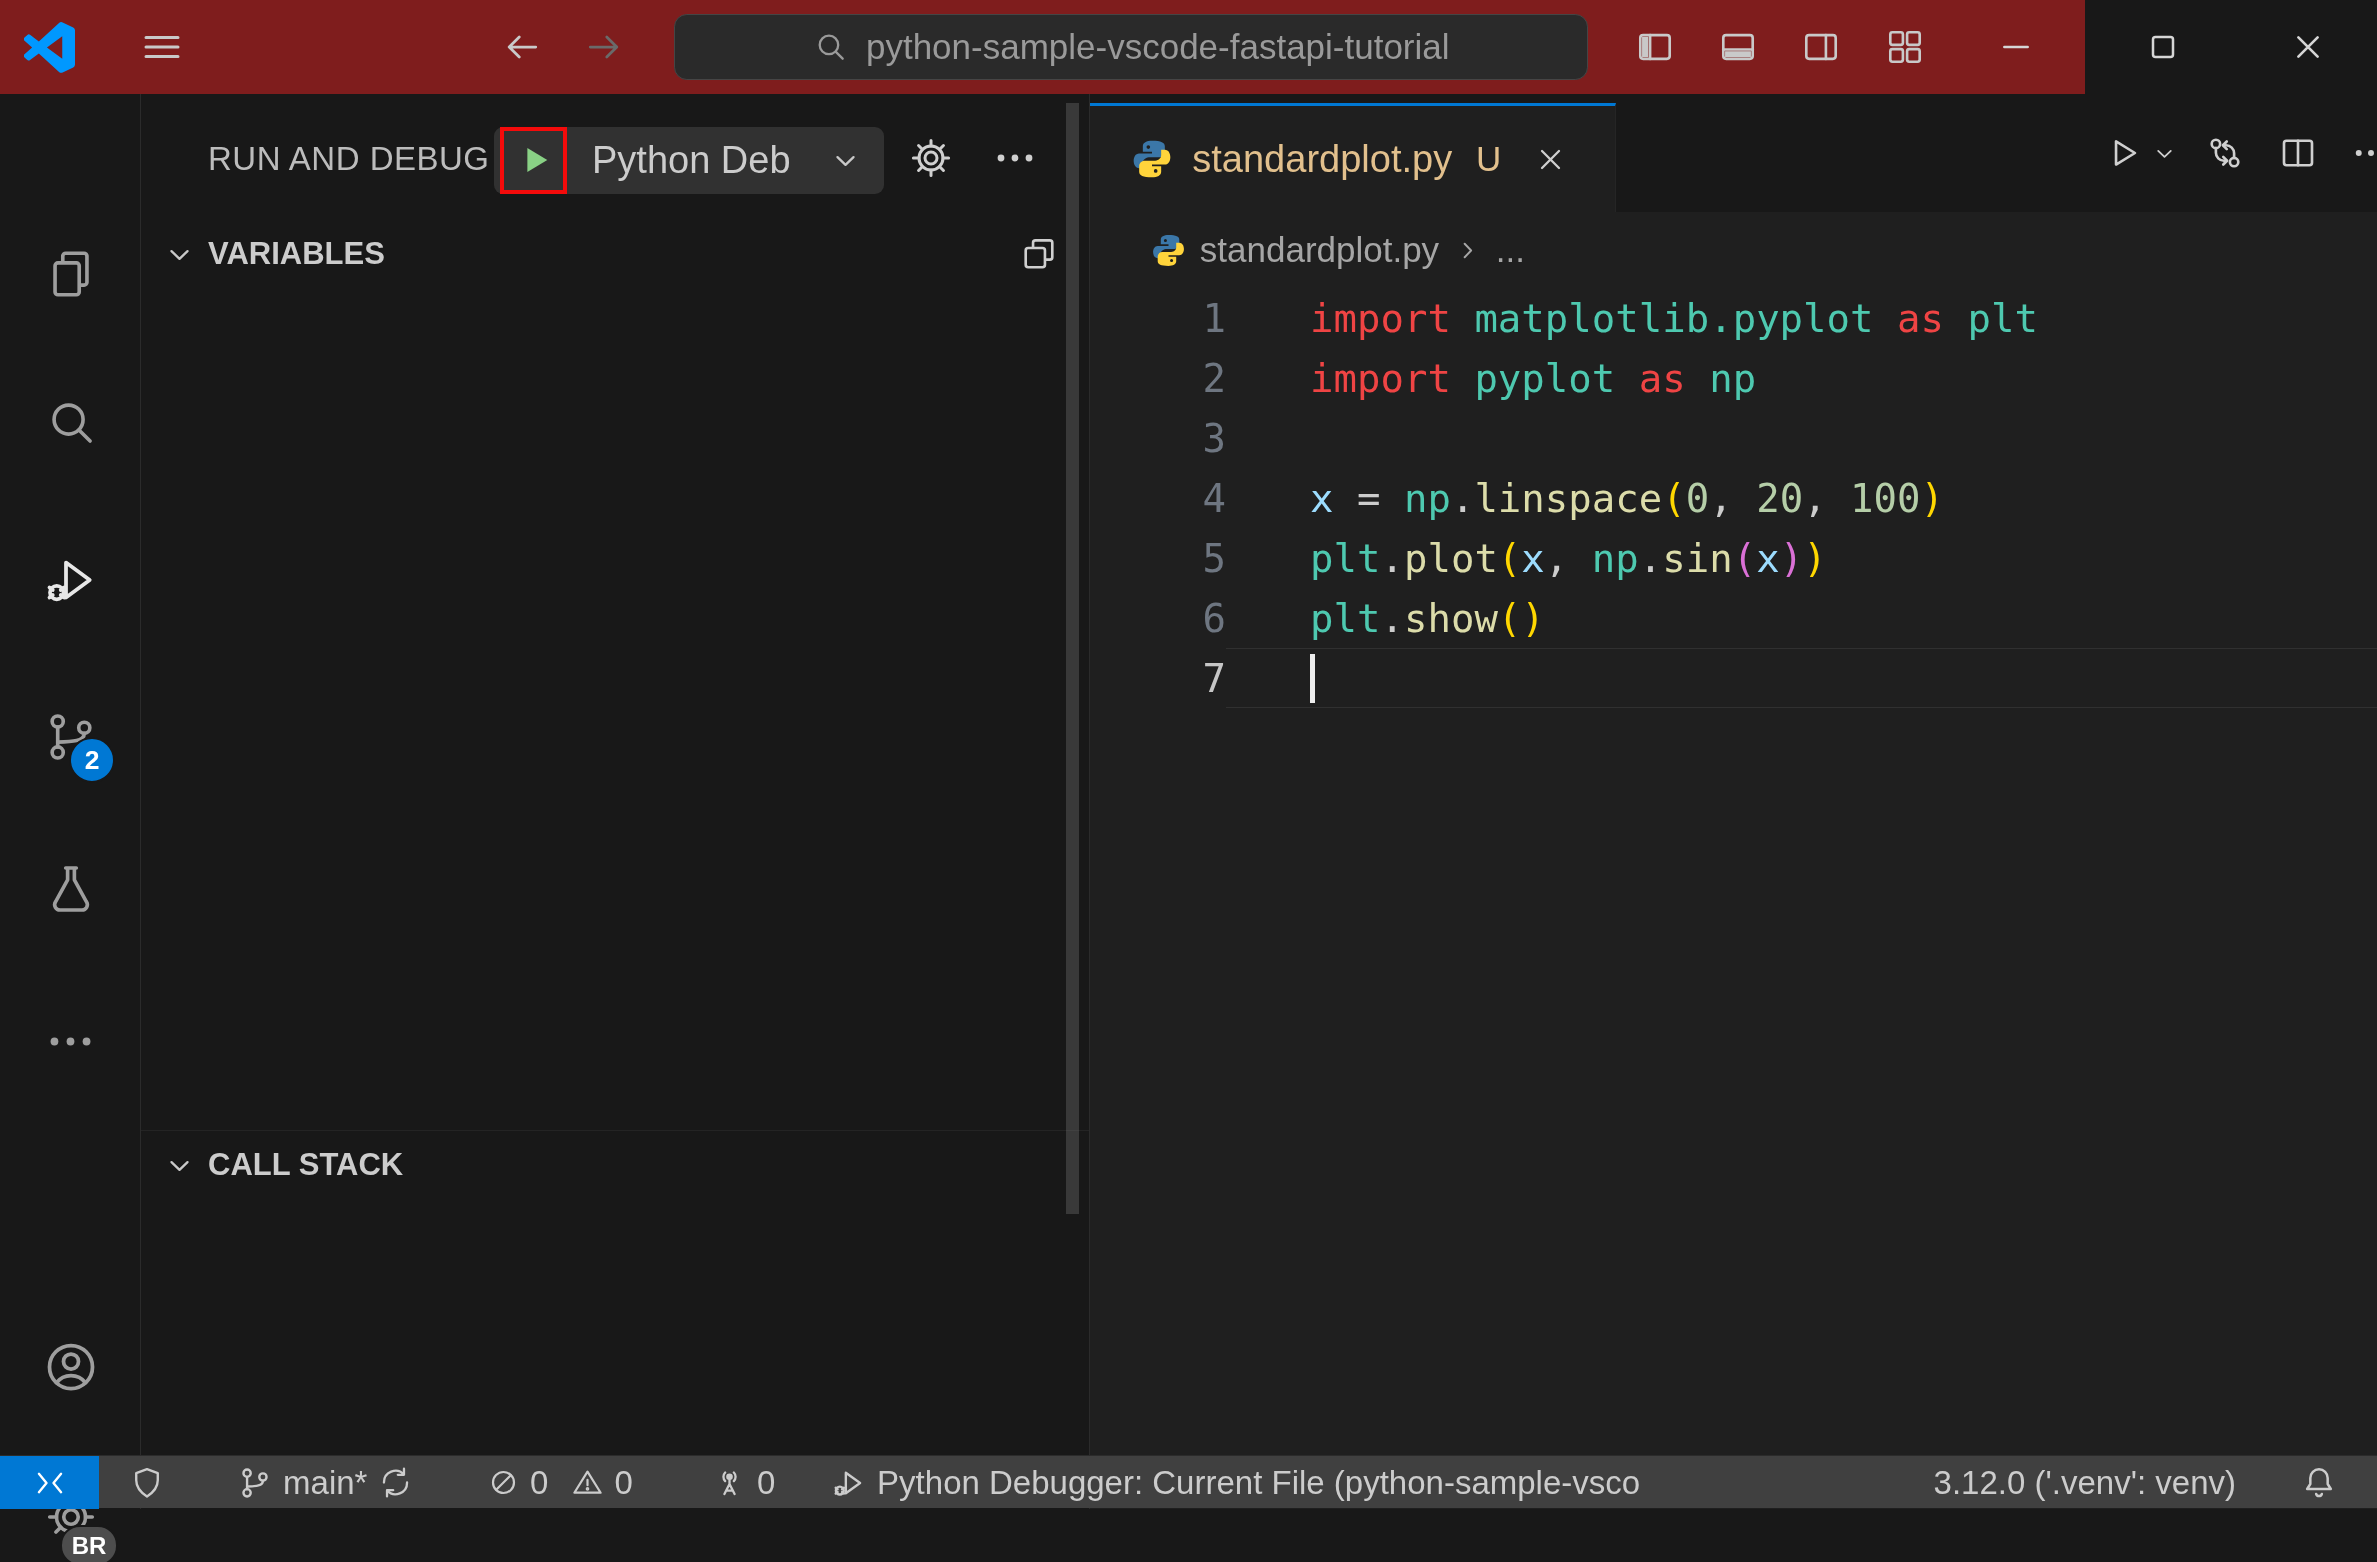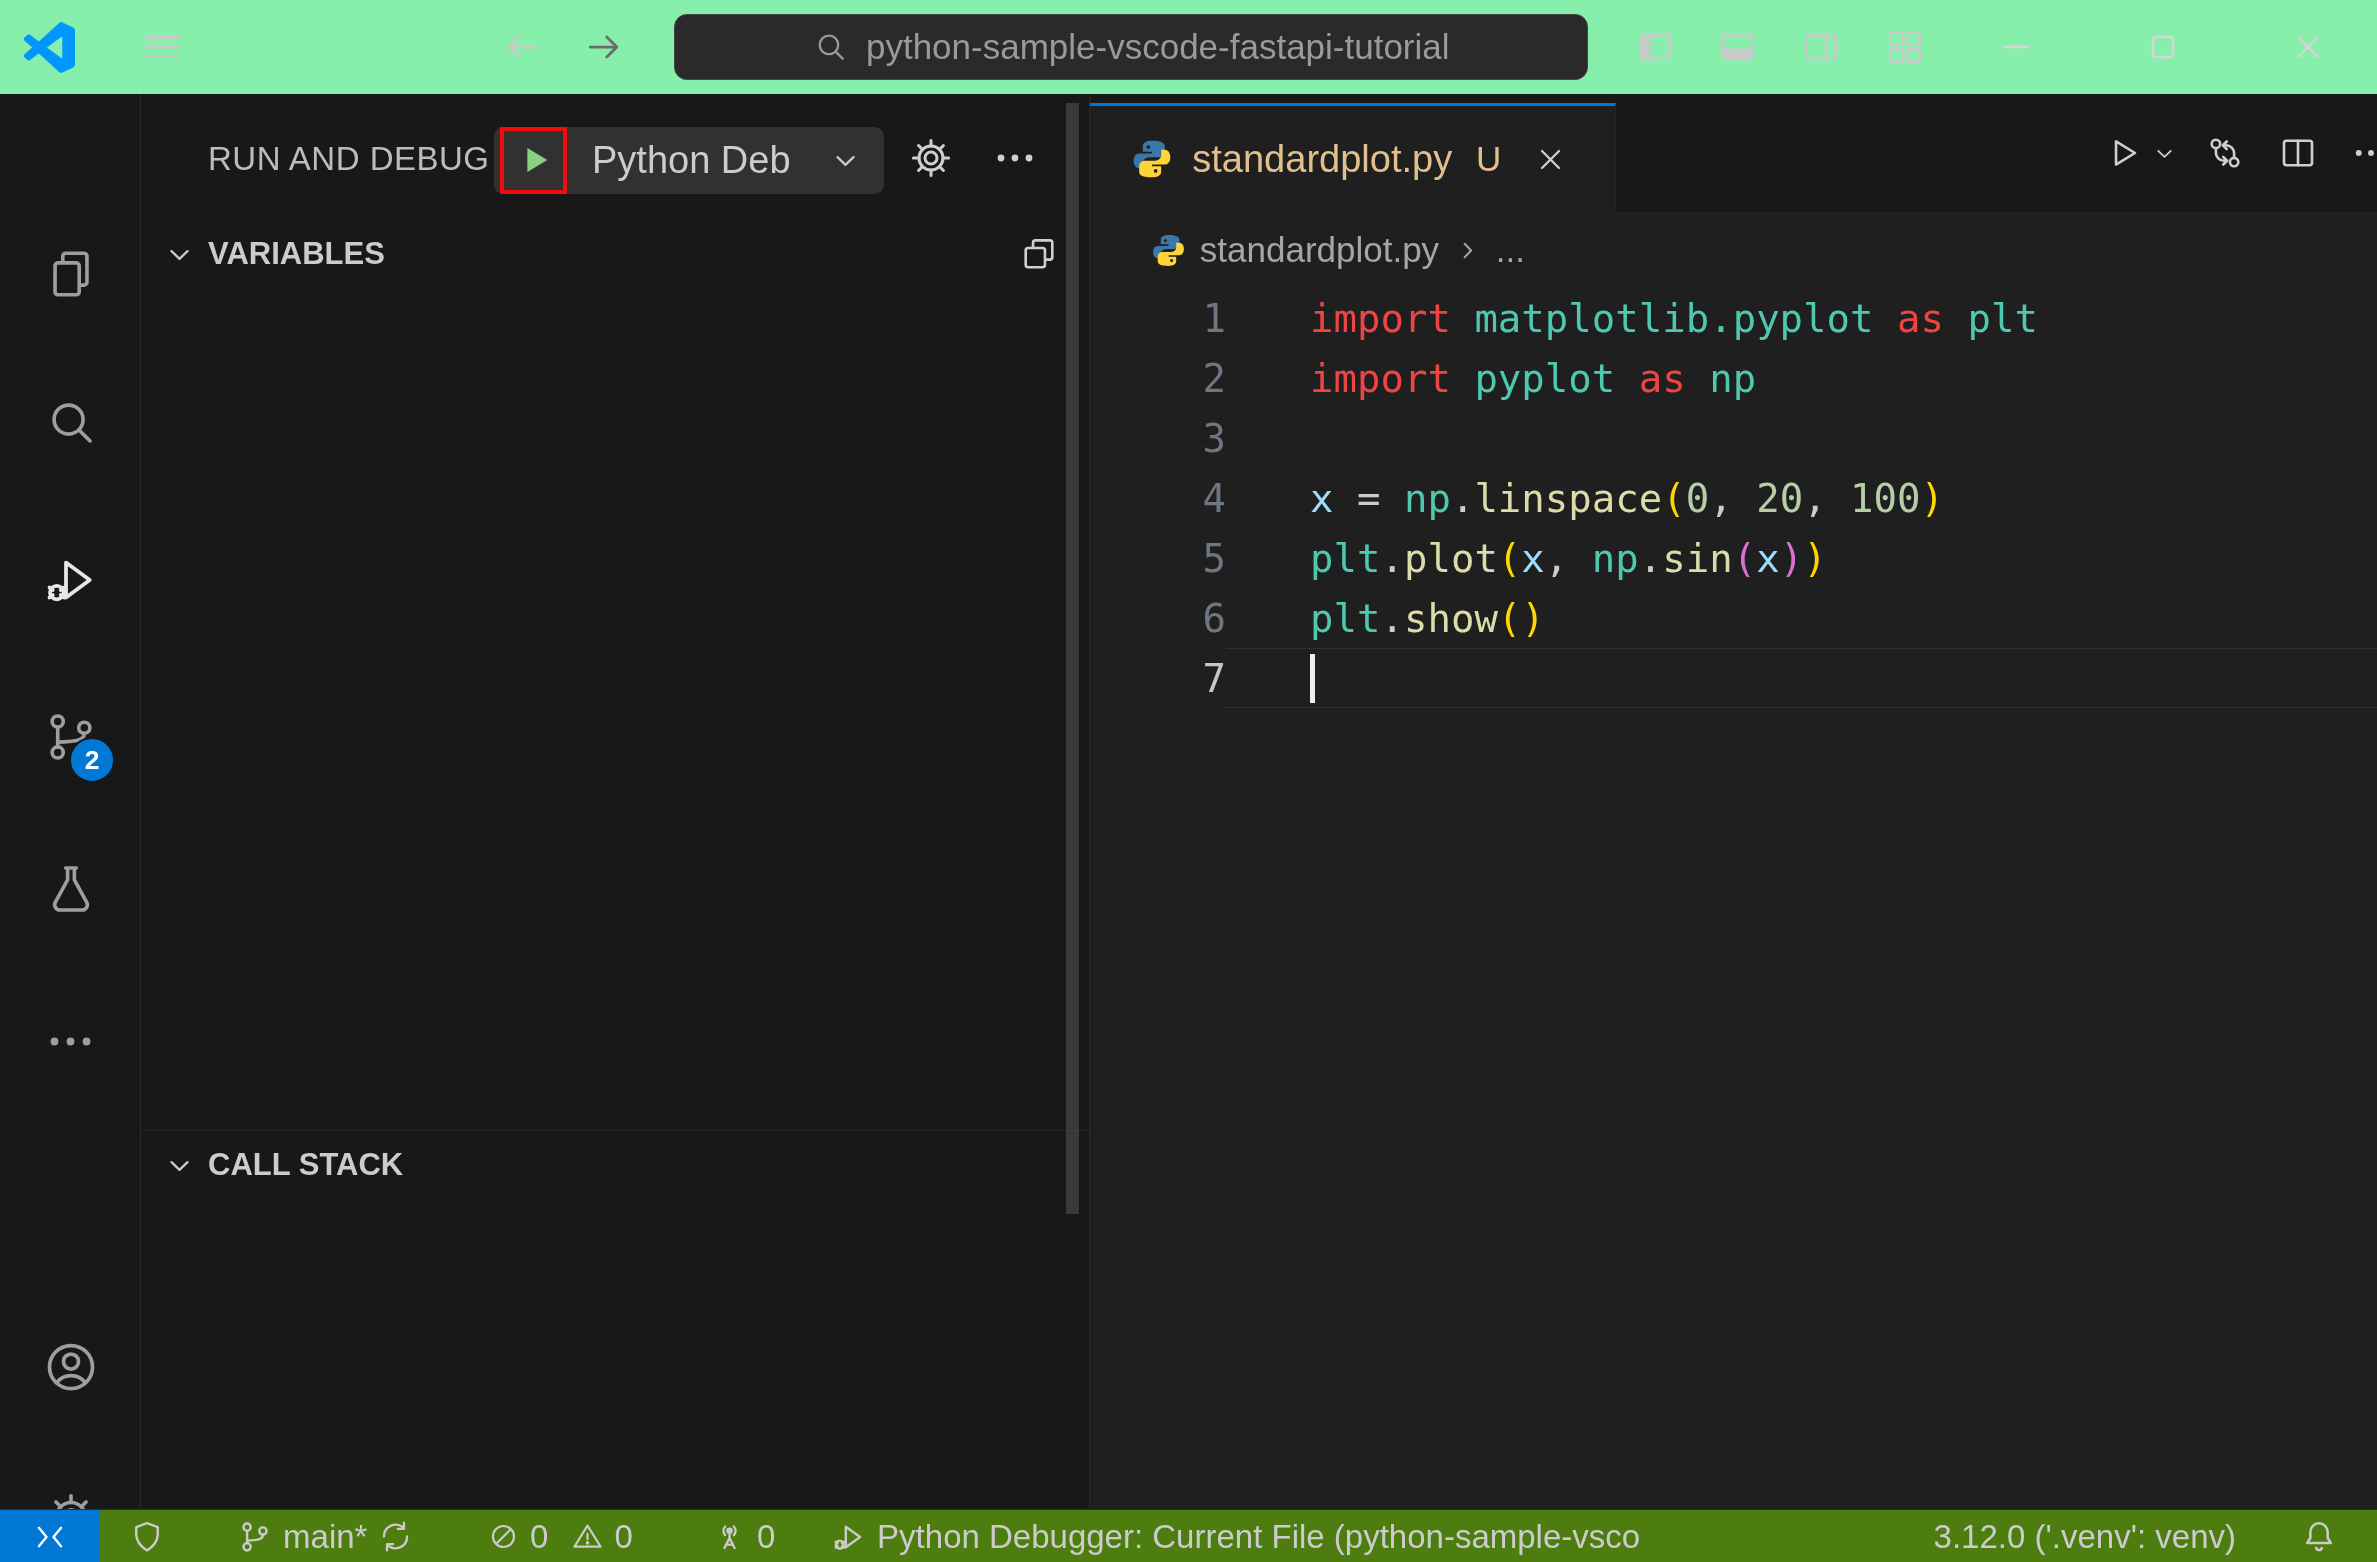--- a/index.html
+++ b/index.html
@@ -6,21 +6,21 @@
   html,body { background:#000; }
   .window {
     position:relative; width:2377px; height:1562px; overflow:hidden;
     background:#181818; font-family:"Liberation Sans", sans-serif; color:#cccccc;
   }
   .abs { position:absolute; }
   svg { display:block; }
   .icon-stroke { fill:none; stroke:currentColor; stroke-width:1.5; stroke-linecap:round; stroke-linejoin:round; }
 
   
-  .titlebar { position:absolute; top:0; left:0; width:2377px; height:94px; background:#86efac; }
+  .titlebar { position:absolute; top:0; left:0; width:2085px; height:94px; background:#7f1d1d; }
   .tb-btn { position:absolute; top:0; height:94px; display:flex; align-items:center; justify-content:center; color:#c9c9c9; }
   .command-center {
     position:absolute; left:674px; top:13.7px; width:914px; height:66px;
     background:#2a2a2a; border:1.8px solid #454545; border-radius:12.8px;
     display:flex; align-items:center; justify-content:center; gap:16.5px; color:#9a9a9a; font-size:35px;
   }
 
   
   .activitybar { position:absolute; left:0; top:94px; width:141px; height:1415px; background:#181818; border-right:0.9px solid #2b2b2b; }
   .ab-item { position:absolute; left:0; width:141px; height:117px; display:flex; align-items:center; justify-content:center; color:#9e9e9e; }
@@ -72,21 +72,21 @@
   .line-content { flex:1; height:60px; display:flex; align-items:center; padding-left:84px; white-space:pre; }
   .code-line.active .line-num { color:#c6c6c6; }
   .code-line.active .line-content { border-top:1.8px solid #303030; border-bottom:1.8px solid #303030; }
   .cursor { display:inline-block; width:4.6px; height:49px; background:#eeeeee; }
   .tk-kw { color:#ef4444; } .tk-mod { color:#4EC9B0; } .tk-var { color:#9CDCFE; }
   .tk-fn { color:#DCDCAA; } .tk-num { color:#B5CEA8; } .tk-def { color:#CCCCCC; }
   .tk-p1 { color:#FFD700; } .tk-p2 { color:#DA70D6; }
   .editor-scroll-thumb { position:absolute; right:1.8px; top:457px; width:20px; height:18.3px; background:#5f5f5f; border-radius:2.7px; }
 
   
-  .statusbar { position:absolute; left:0; top:1509px; width:2377px; height:53px; background:#4d7c0f; border-top:0.9px solid #2b2b2b; font-size:33px; color:#cccccc; }
+  .statusbar { position:absolute; left:0; top:1455px; width:2377px; height:53px; background:#404040; border-top:0.9px solid #2b2b2b; font-size:33px; color:#cccccc; }
   .sb-item { position:absolute; top:0; height:53px; display:flex; align-items:center; gap:9.1px; }
   .sb-remote { left:0; width:99px; background:#0078d4; color:#ffffff; justify-content:center; }
   .sb-text { white-space:nowrap; }
 </style>
 </head>
 <body>
 
 <div class="window">
 
   <div class="titlebar">

